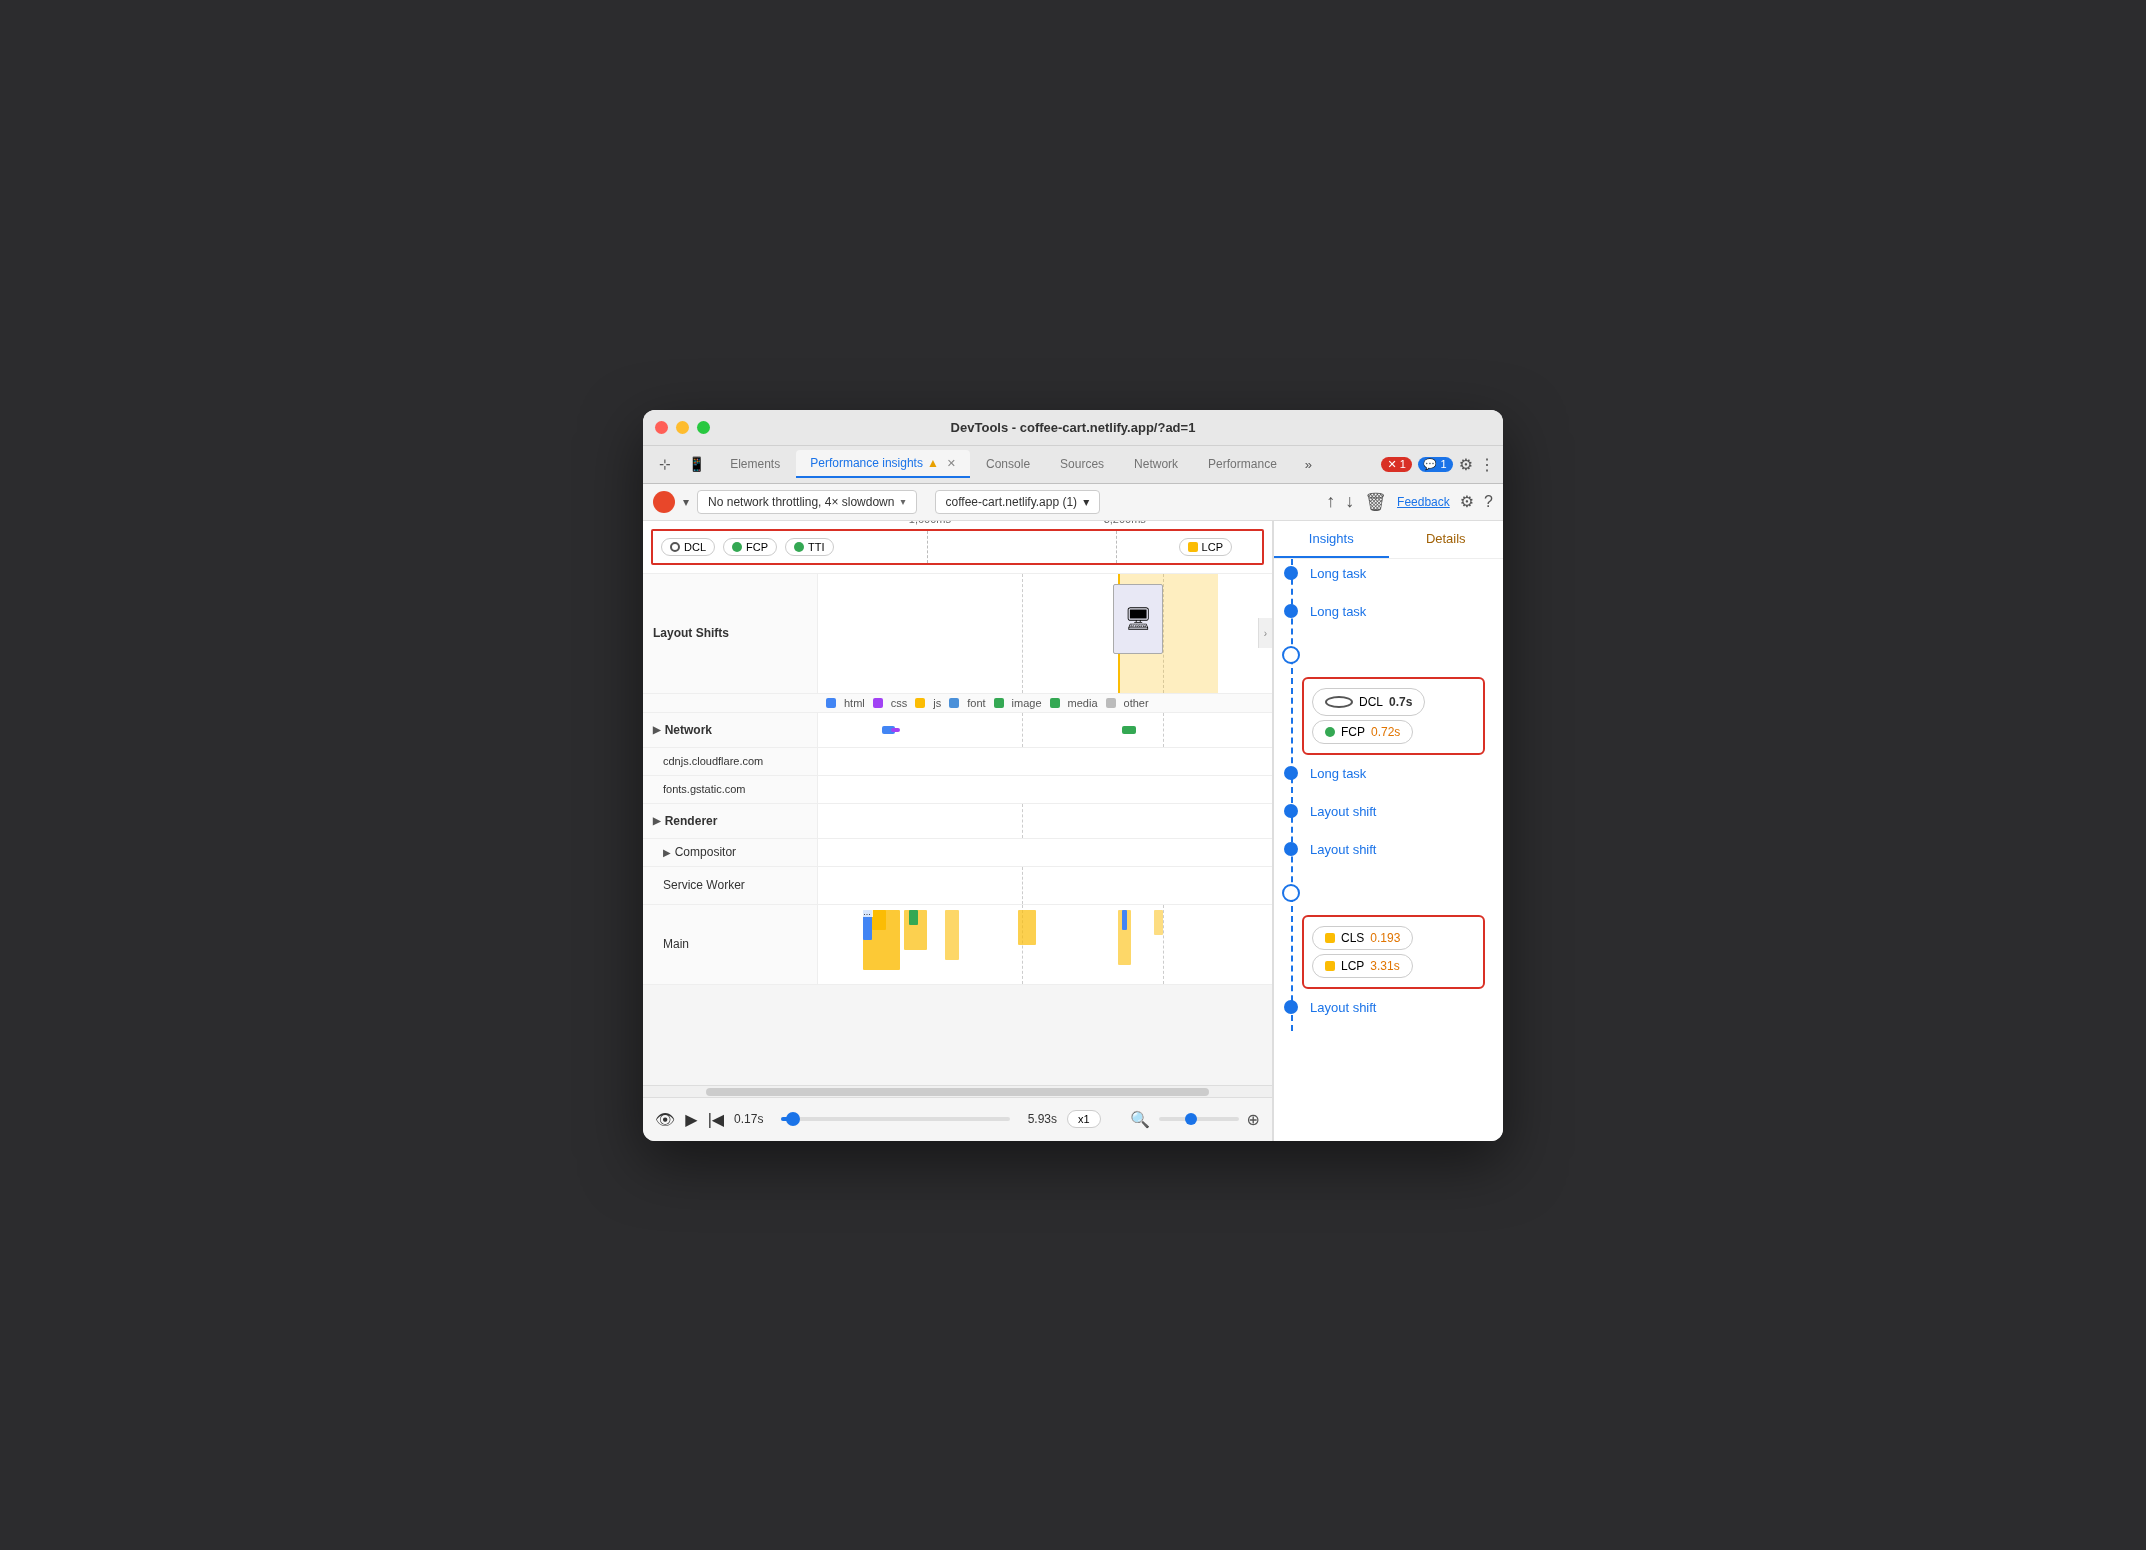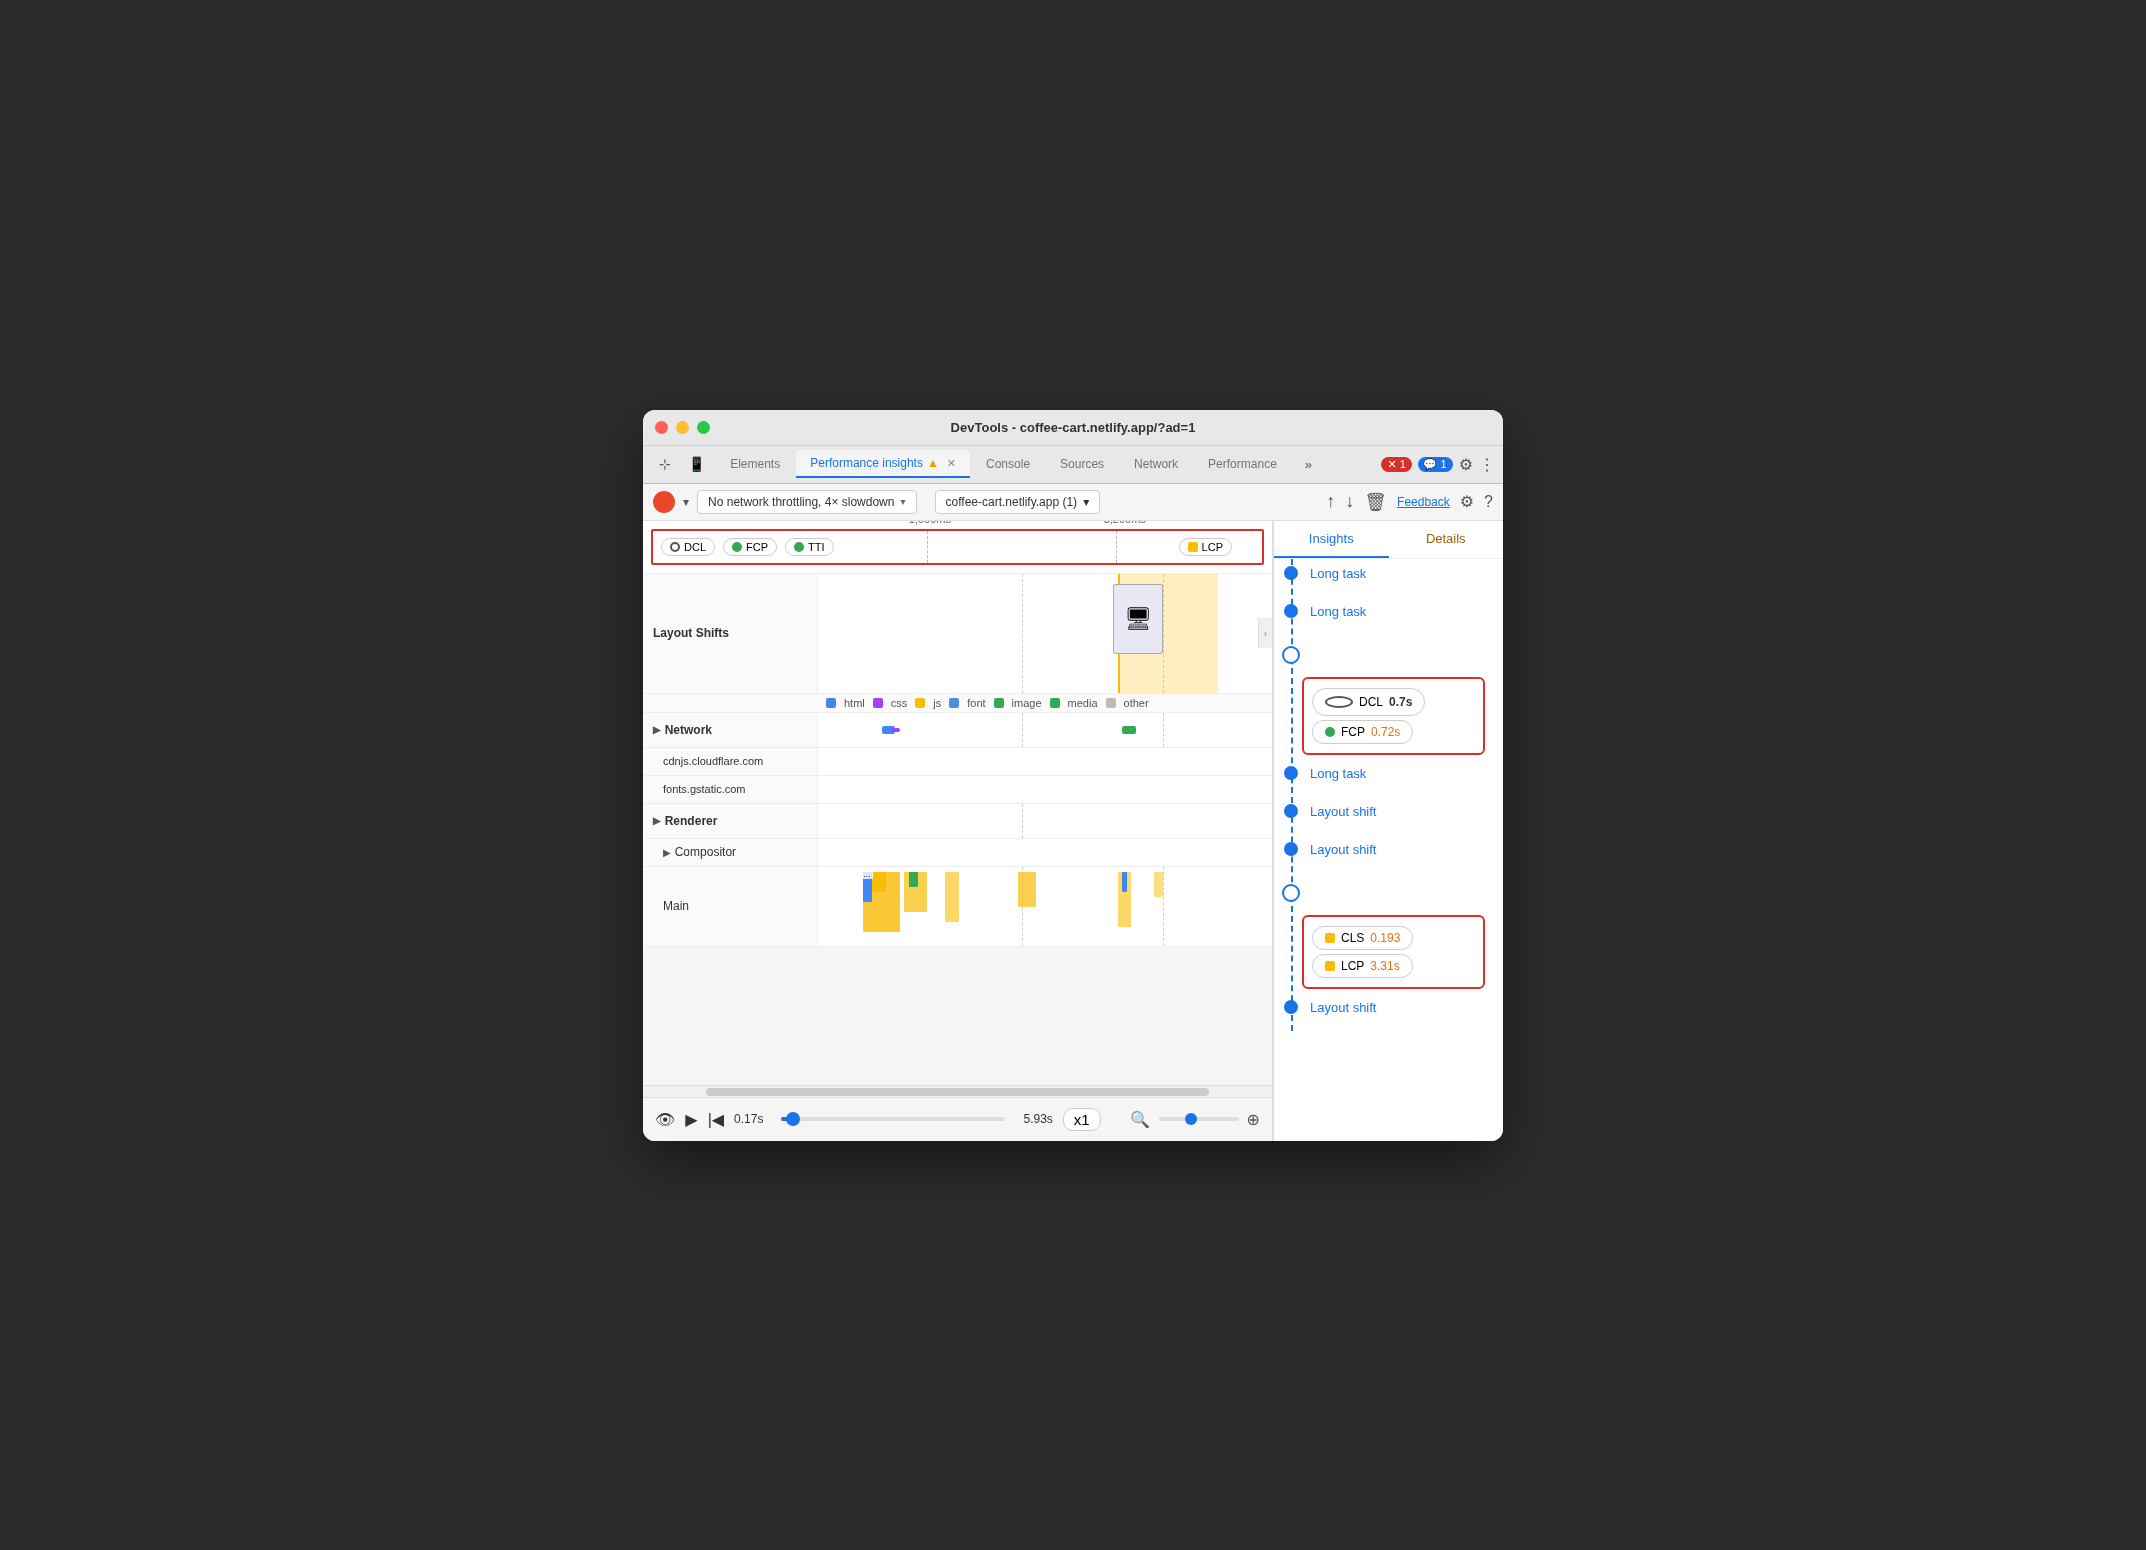--- a/index.html
+++ b/index.html
@@ -355,21 +355,21 @@
       top: 50%;
       left: 5%;
       transform: translate(-50%, -50%);
       width: 14px;
       height: 14px;
       background: #1a73e8;
       border-radius: 50%;
     }
     .speed-btn {
       padding: 2px 10px;
-      font-size: 15px;
+      font-size: 11px;
       border: 1px solid #ccc;
       border-radius: 10px;
       background: white;
       cursor: pointer;
     }
     .zoom-controls {
       display: flex;
       align-items: center;
       gap: 8px;
       margin-left: 20px;
@@ -705,20 +705,26 @@
         </div>
 
         <div class="timeline-row" style="min-height:28px;">
           <div class="row-label indent">
             <span class="expand-arrow">▶</span>
             <span>Compositor</span>
           </div>
           <div class="row-content"></div>
         </div>
 
+        <div class="timeline-row" style="min-height:38px;">
+          <div class="row-label indent">Service Worker</div>
+          <div class="row-content">
+            <div style="position:absolute;left:45%;top:0;bottom:0;border-left:1px dashed #ccc;"></div>
+          </div>
+        </div>
 
         <div class="timeline-row" style="min-height:80px;">
           <div class="row-label indent">Main</div>
           <div class="row-content" style="position:relative;">
             <div style="position:absolute;left:45%;top:0;bottom:0;border-left:1px dashed #ccc;"></div>
             <div style="position:absolute;left:76%;top:0;bottom:0;border-left:1px dashed #ccc;"></div>
 
             <div style="position:absolute;left:10%;width:8%;height:60px;top:5px;background:#fbbc04;opacity:0.8;border-radius:1px;"></div>
             <div style="position:absolute;left:10%;width:2%;height:30px;top:5px;background:#4285f4;border-radius:1px;"></div>
             <div style="position:absolute;left:12%;width:3%;height:20px;top:5px;background:#fbbc04;border-radius:1px;"></div>

